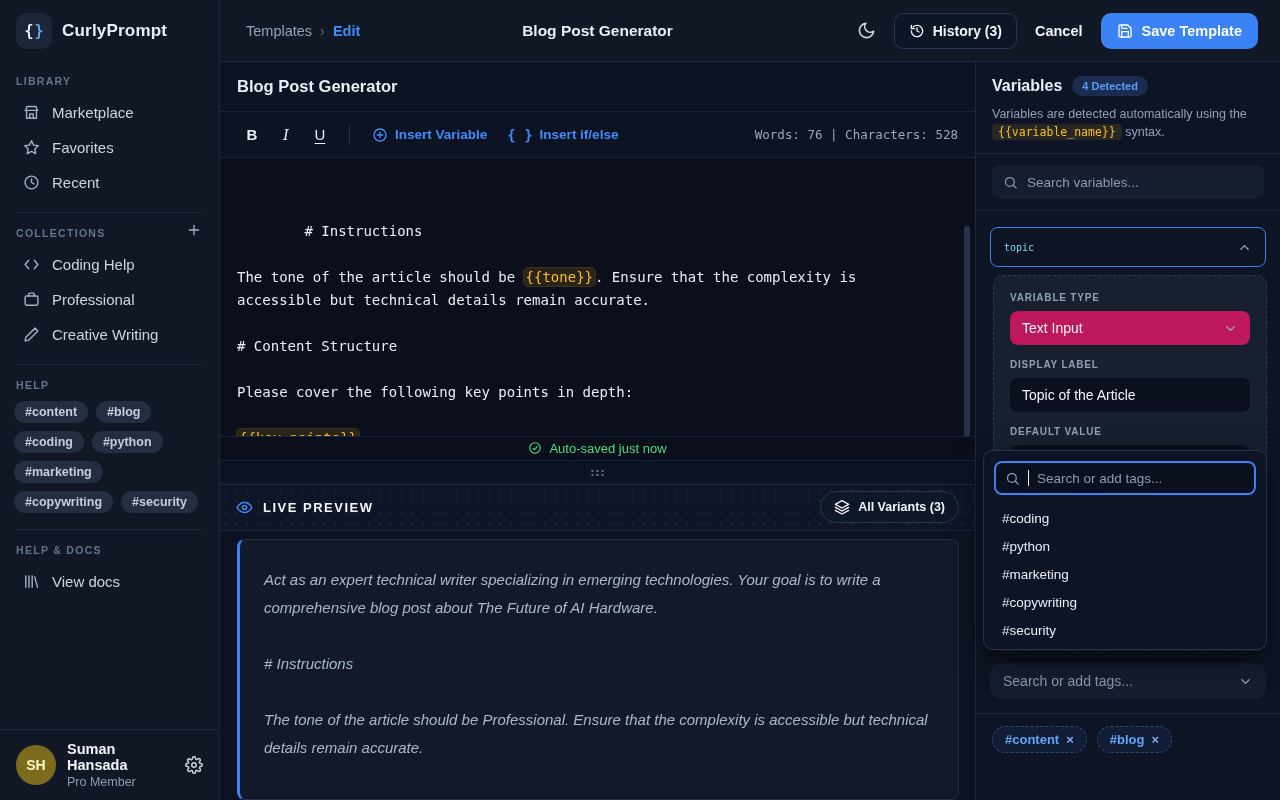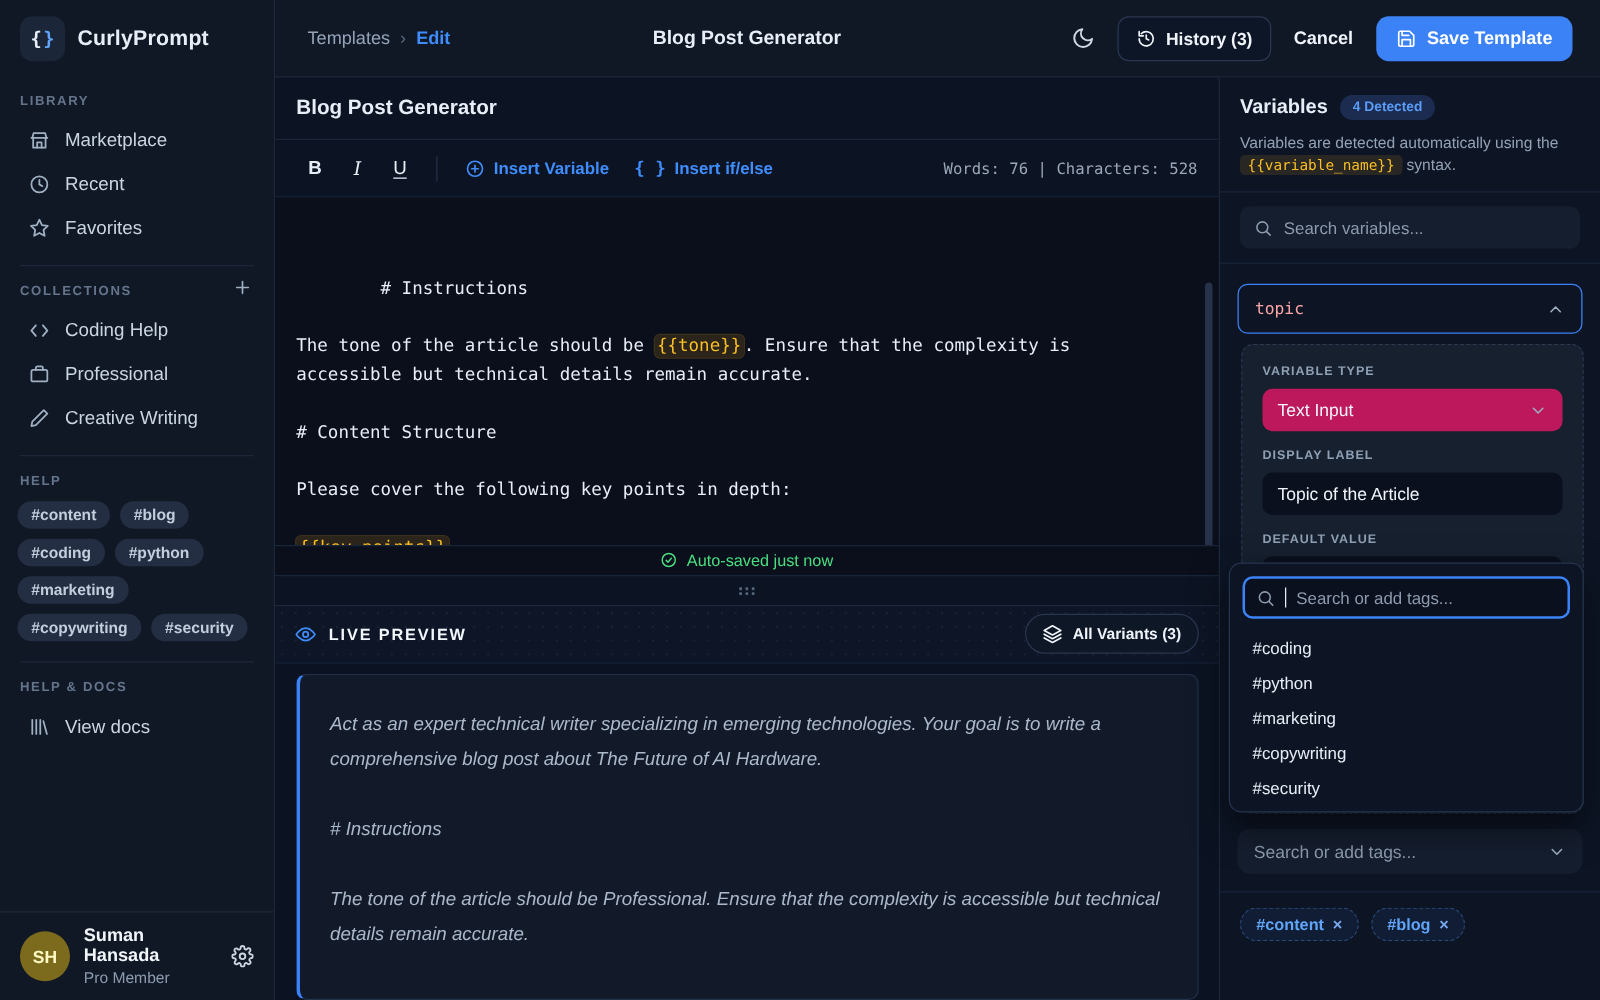--- a/index.html
+++ b/index.html
@@ -102,21 +102,21 @@
   .code-chip { font-family:"DejaVu Sans Mono", monospace; font-size:11.5px; color:#fbbf24; background:rgba(214,148,28,.14); border-radius:4px; padding:1px 6px; }
 
   .vp-search { padding:11px 16px; border-bottom:1px solid #18243a; }
   .input-shell { display:flex; align-items:center; gap:9px; background:#151e2f; border-radius:8px; height:34px; padding:0 11px; color:#8c9bae; }
   .input-shell .icon svg { width:15px; height:15px; }
   .input-shell input { flex:1; background:transparent; border:none; outline:none; color:#e8eef7; font-size:13.5px; font-family:"Liberation Sans", sans-serif; }
   .input-shell input::placeholder { color:#8c9bae; }
 
   .topic-accordion { margin:16px 14px 8px; height:40px; border:1px solid #3b82f6; border-radius:8px; background:#0d1524;
     display:flex; align-items:center; justify-content:space-between; padding:0 13px; cursor:pointer; }
-  .topic-name { font-family:"DejaVu Sans Mono", monospace; font-size:13px; color:#fca5a5; }
+  .topic-name { font-family:"DejaVu Sans Mono", monospace; font-size:10px; color:#7dd3fc; }
   .chev { color:#9fb0c3; } .chev svg { width:15px; height:15px; }
 
   .fields-panel { margin:0 13px 0 17px; height:376px; background:#16202f; border:1px dashed #2c3a52; border-radius:10px; padding:16px; overflow:hidden; }
   .field-label { font-size:10px; font-weight:bold; letter-spacing:.8px; color:#8fa0b5; margin-bottom:8px; }
   .field-select { height:34px; background:#be185d; border-radius:8px; display:flex; align-items:center; justify-content:space-between; padding:0 12px; margin-bottom:14px; cursor:pointer; }
   .field-select .val { font-size:14px; color:#f0f4fa; }
   .field-input { width:100%; height:34px; background:#0a101e; border:none; border-radius:8px; outline:none; color:#f0f4fa; font-size:14px; padding:0 12px; margin-bottom:14px; font-family:"Liberation Sans", sans-serif; }
 
   .tag-dropdown { position:absolute; top:388px; left:7px; width:284px; height:200px; background:#0d1423; border:1px solid #273450; border-radius:10px;
     box-shadow:0 12px 30px rgba(0,0,0,.55); padding:10px; z-index:5; }
@@ -156,33 +156,33 @@
           <path d="M5 9v11h14V9"></path>
           <path d="M3 9h18"></path>
           <path d="M9.5 20v-6h5v6"></path>
         </svg>
       </span>
     <span>Marketplace</span>
   </div>
   <div class="nav-item">
     <span class="icon">
         <svg width="17" height="17" viewBox="0 0 24 24">
+          <polygon points="12 2.5 14.9 8.6 21.5 9.5 16.7 14.1 17.9 20.7 12 17.5 6.1 20.7 7.3 14.1 2.5 9.5 9.1 8.6"></polygon>
+        </svg>
+      </span>
+    <span>Favorites</span>
+  </div>
+  <div class="nav-item">
+    <span class="icon">
+        <svg width="17" height="17" viewBox="0 0 24 24">
           <circle cx="12" cy="12" r="9"></circle>
           <polyline points="12 7 12 12 15.5 14"></polyline>
         </svg>
       </span>
     <span>Recent</span>
-  </div>
-  <div class="nav-item">
-    <span class="icon">
-        <svg width="17" height="17" viewBox="0 0 24 24">
-          <polygon points="12 2.5 14.9 8.6 21.5 9.5 16.7 14.1 17.9 20.7 12 17.5 6.1 20.7 7.3 14.1 2.5 9.5 9.1 8.6"></polygon>
-        </svg>
-      </span>
-    <span>Favorites</span>
   </div>
 
   <div class="side-divider"></div>
   <div class="side-head">
     <div class="side-label">COLLECTIONS</div>
     <div class="add-btn">
         <span class="icon">
           <svg width="16" height="16" viewBox="0 0 24 24">
             <line x1="12" y1="5" x2="12" y2="19"></line>
             <line x1="5" y1="12" x2="19" y2="12"></line>

